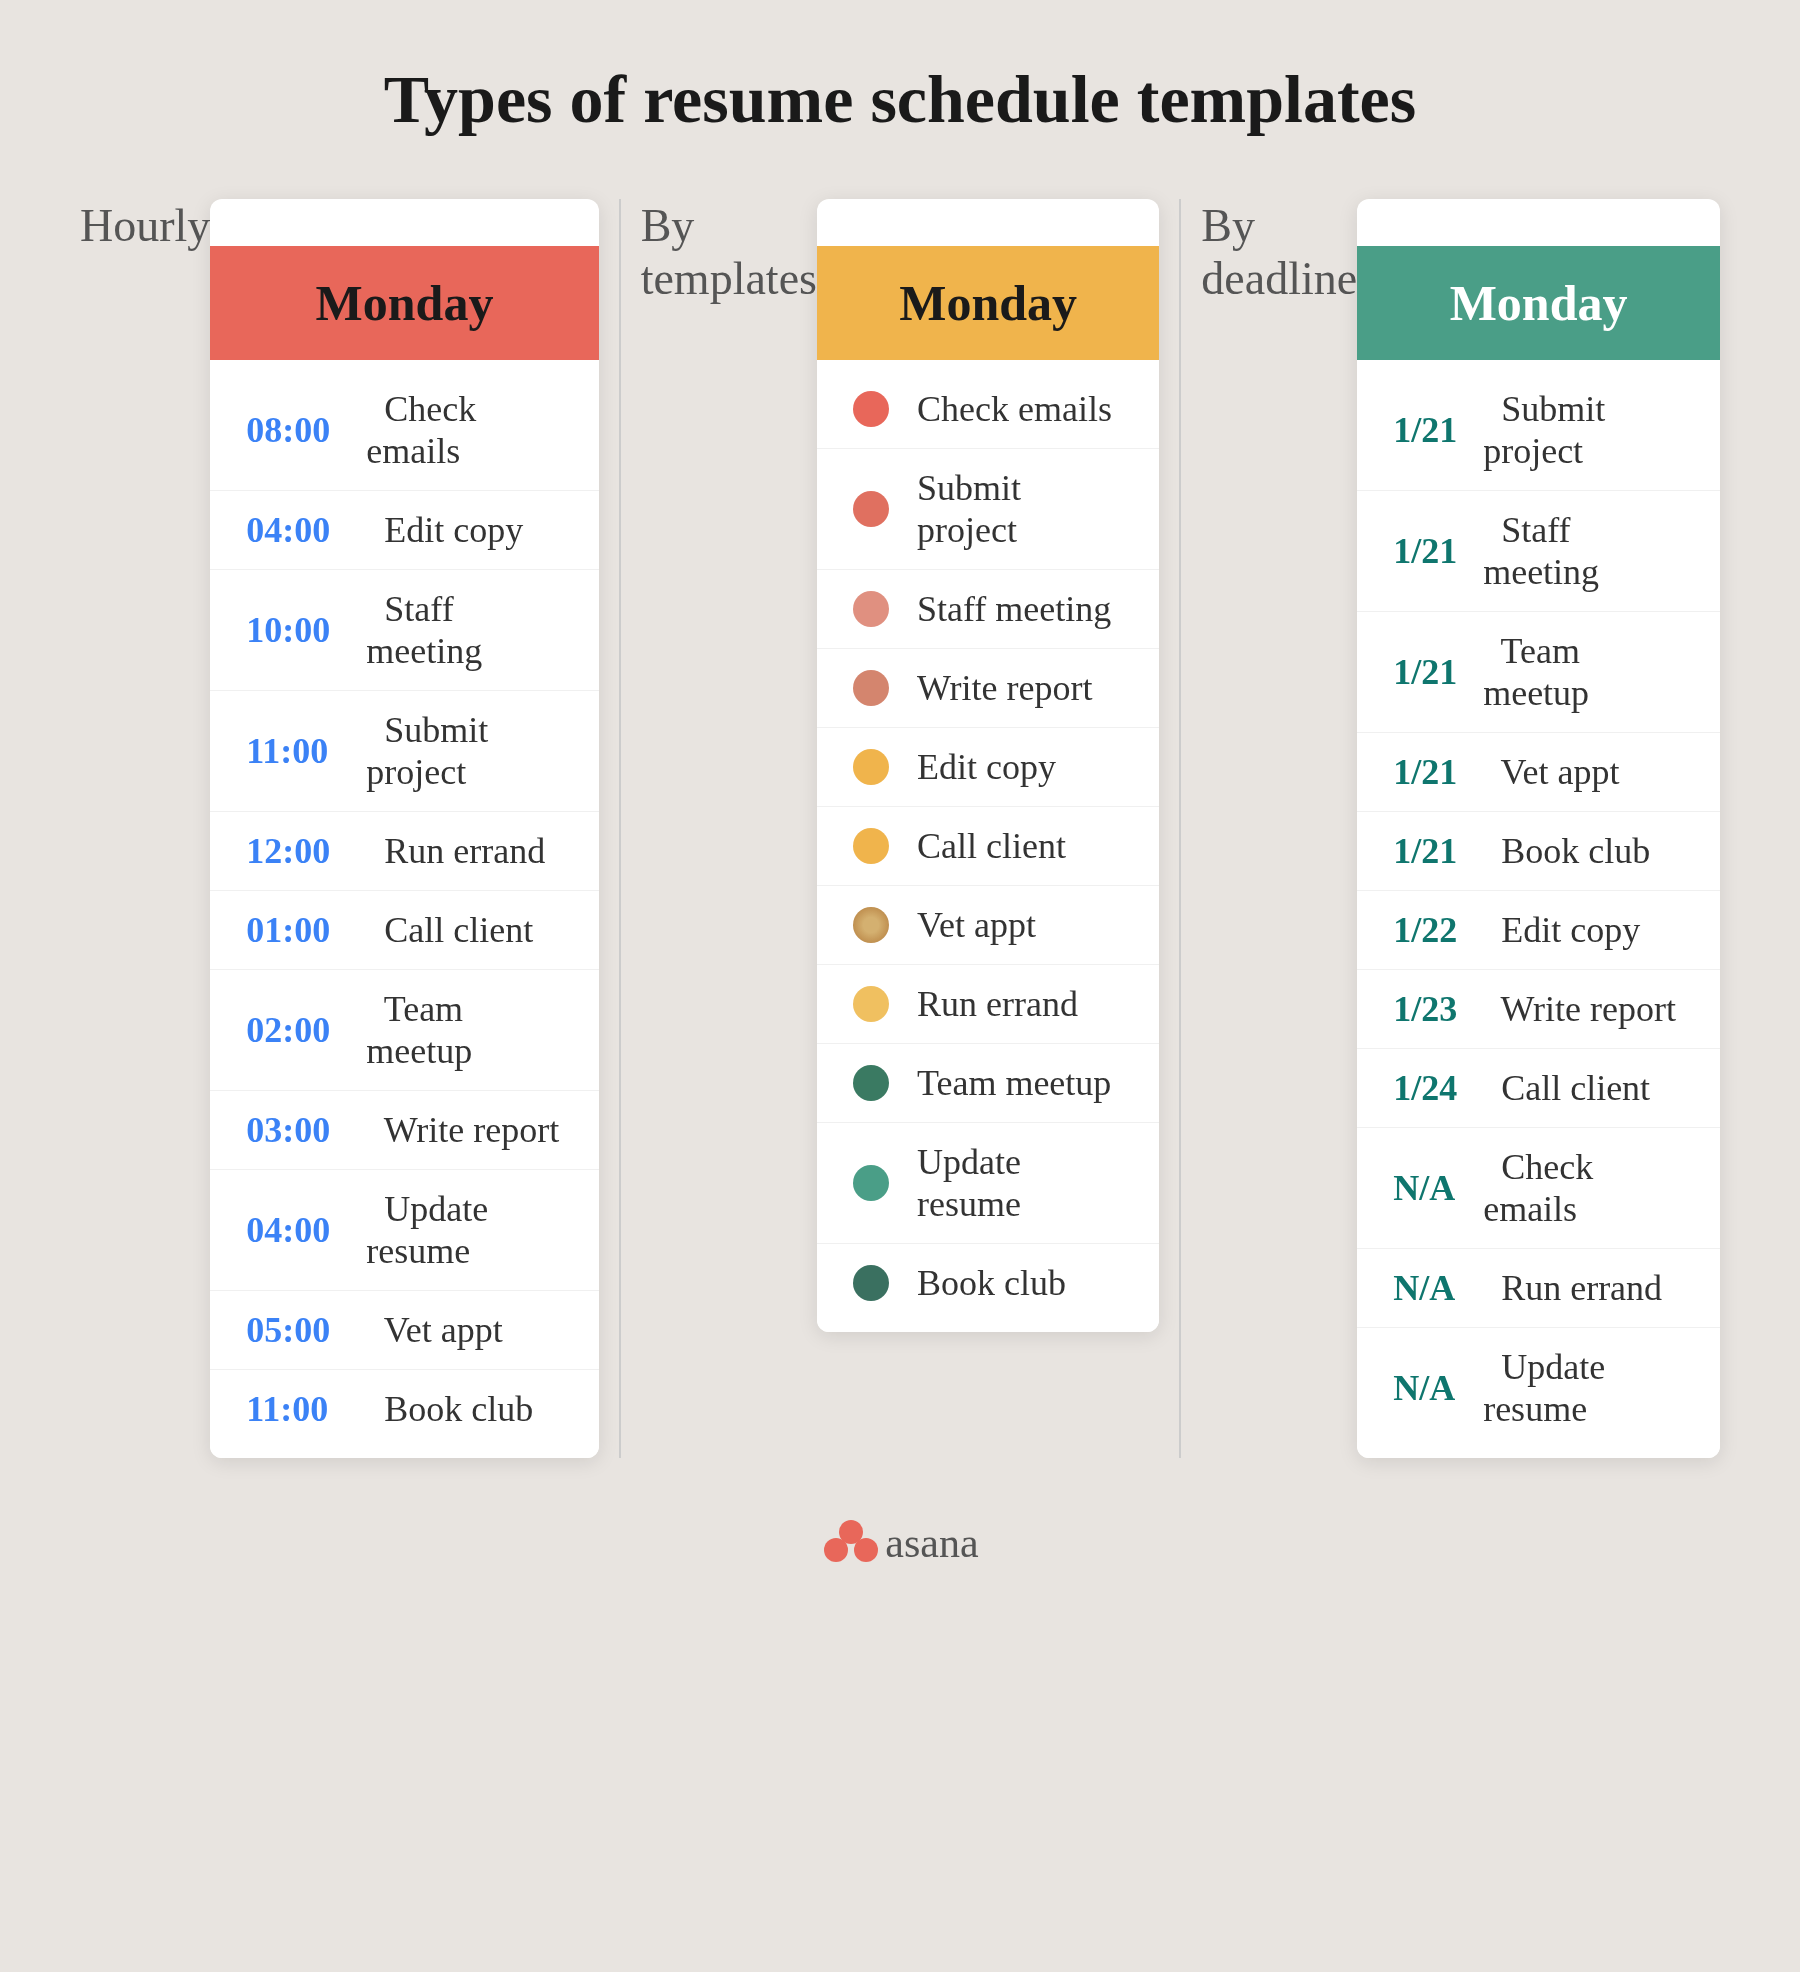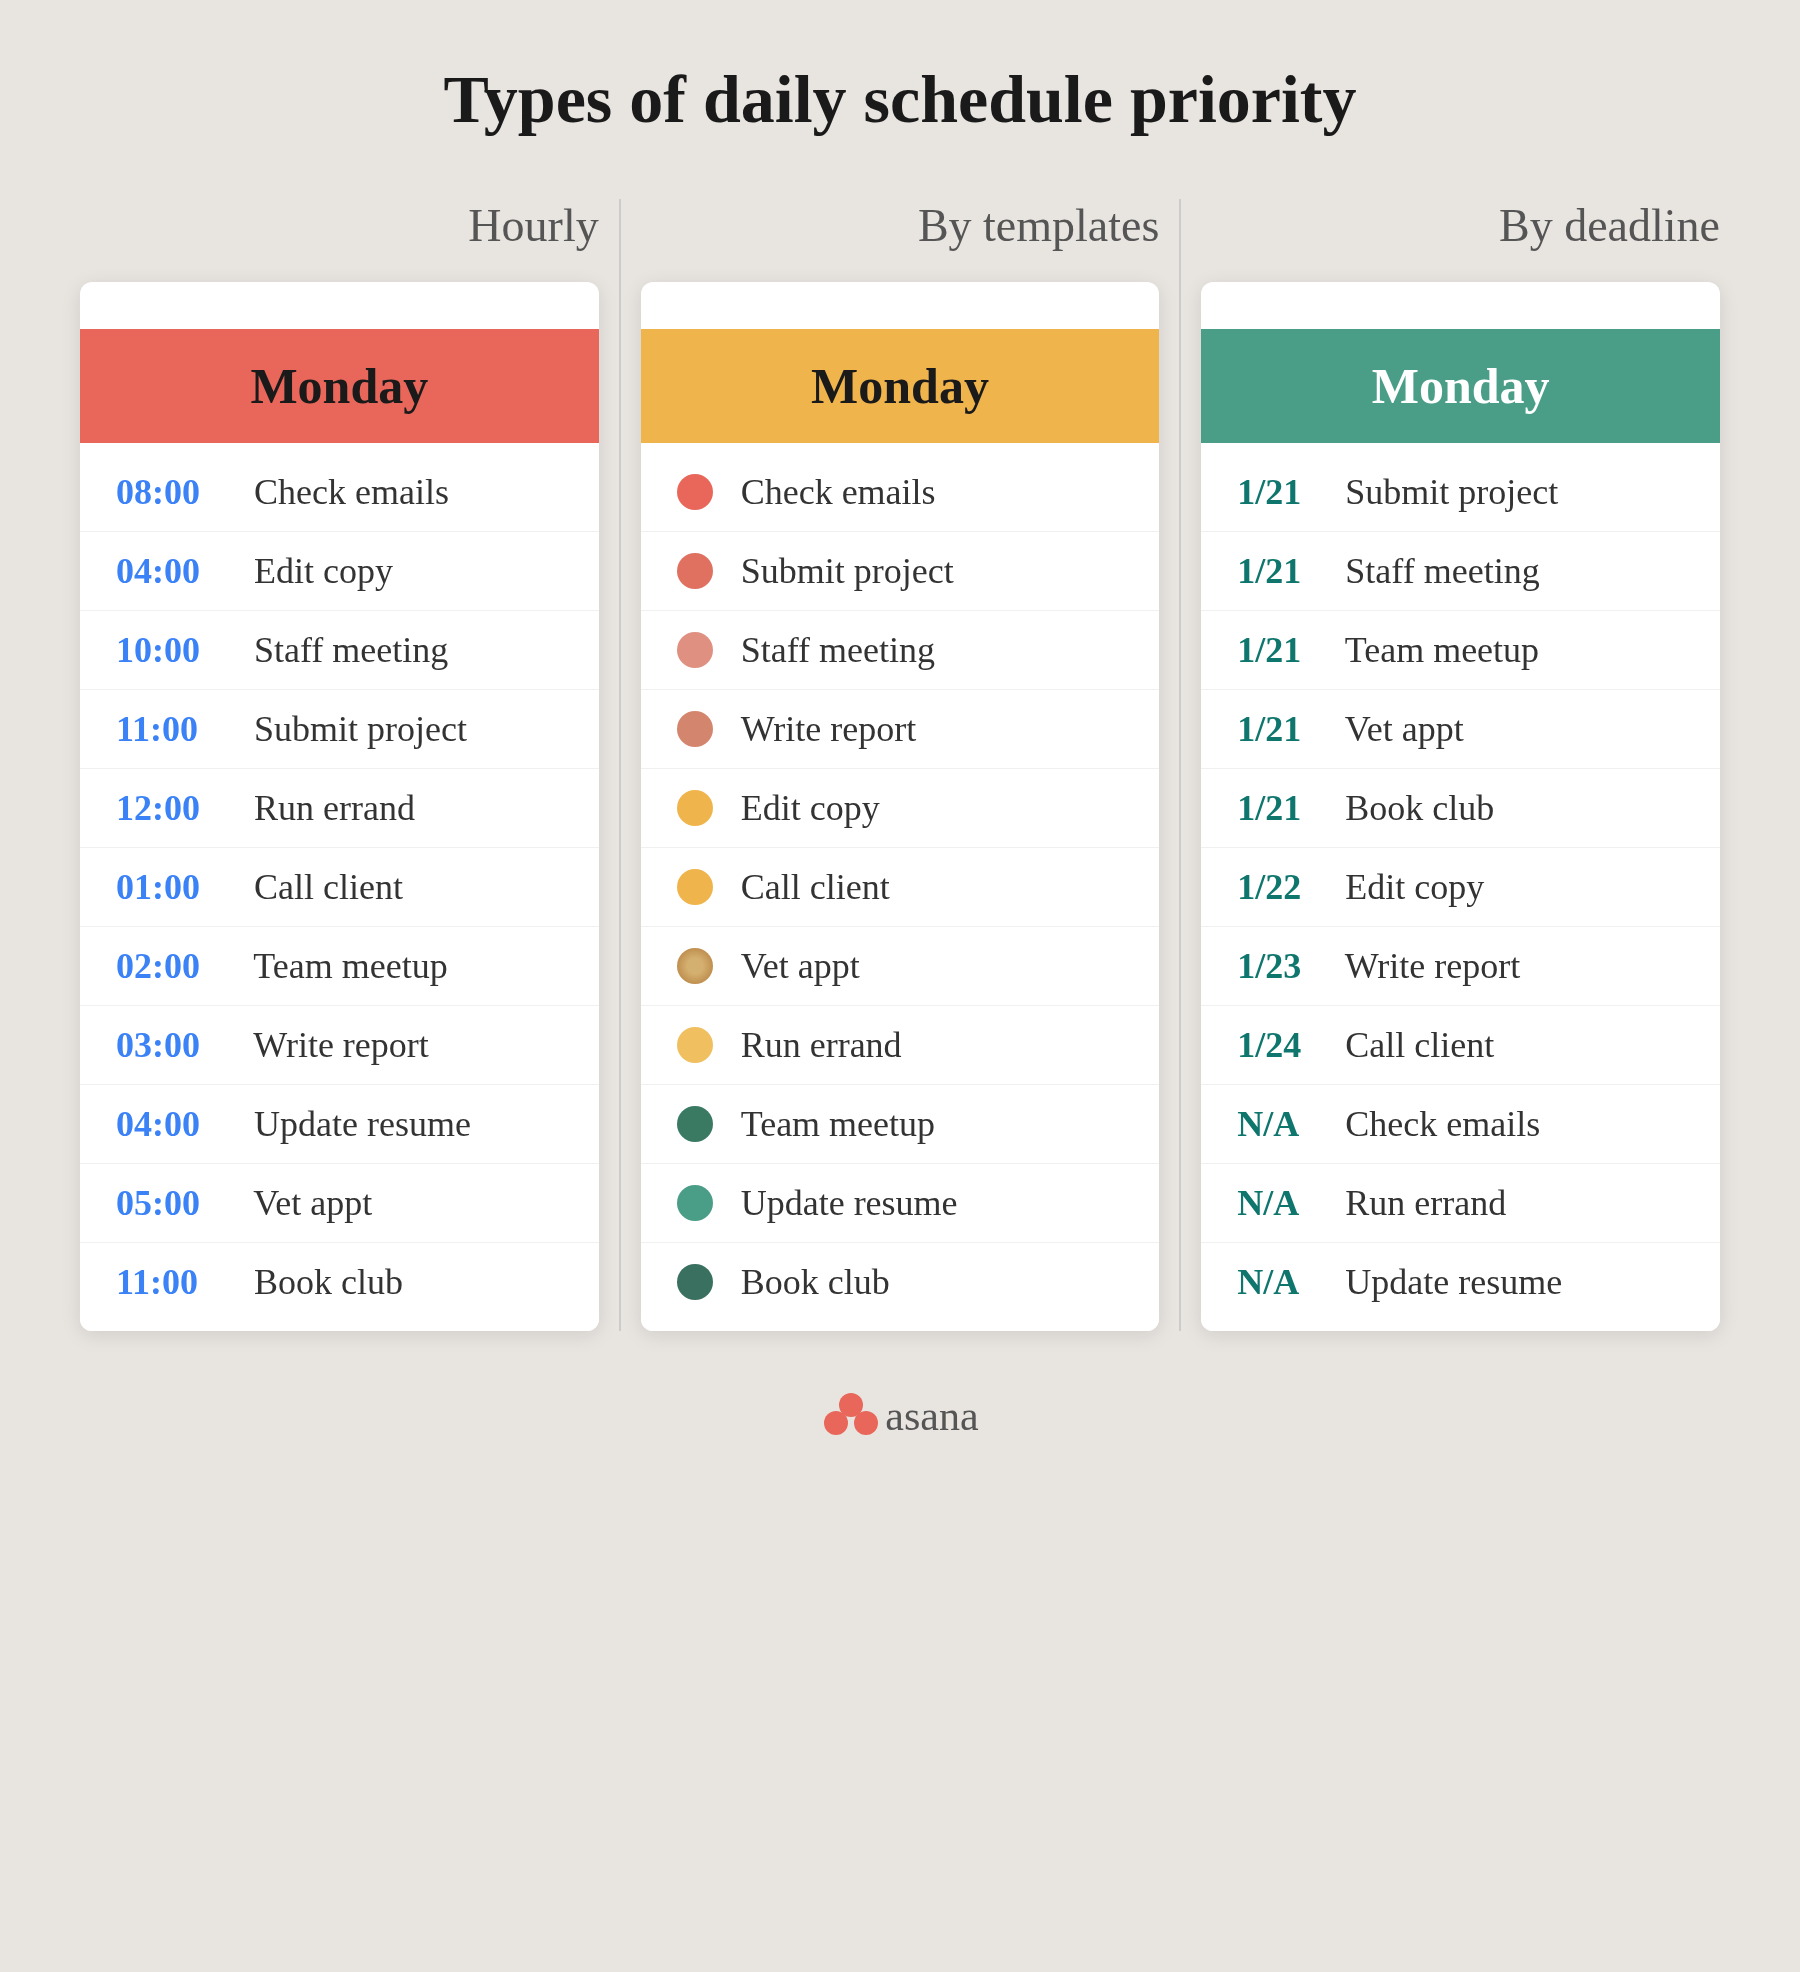--- a/index.html
+++ b/index.html
@@ -31,22 +31,22 @@
       gap: 0;
       width: 100%;
       max-width: 1650px;
       justify-content: center;
       align-items: flex-start;
     }
 
     .column {
       flex: 1;
       display: flex;
-      flex-direction: column;
-      align-items: flex-end;
+      flex-direction: row;
+      align-items: flex-start;
     }
 
     .column-divider {
       width: 2px;
       background: #ccc;
       margin: 0 20px;
       align-self: stretch;
     }
 
     .column-header-label {
@@ -144,21 +144,21 @@
     .asana-text {
       font-size: 42px;
       color: #555;
       font-weight: 400;
       font-family: 'Georgia', serif;
     }
   </style>
 </head>
 <body>
 
-<h1 class="main-title">Types of daily schedule priority</h1>
+<h1 class="main-title">Types of resume schedule templates</h1>
 
 <div class="columns-wrapper">
 
   <div class="column">
     <div class="column-header-label">Hourly</div>
     <div class="card">
       <div class="card-header red">Monday</div>
       <div class="card-body">
         <div class="card-row">
           <span class="time-label">08:00</span>

